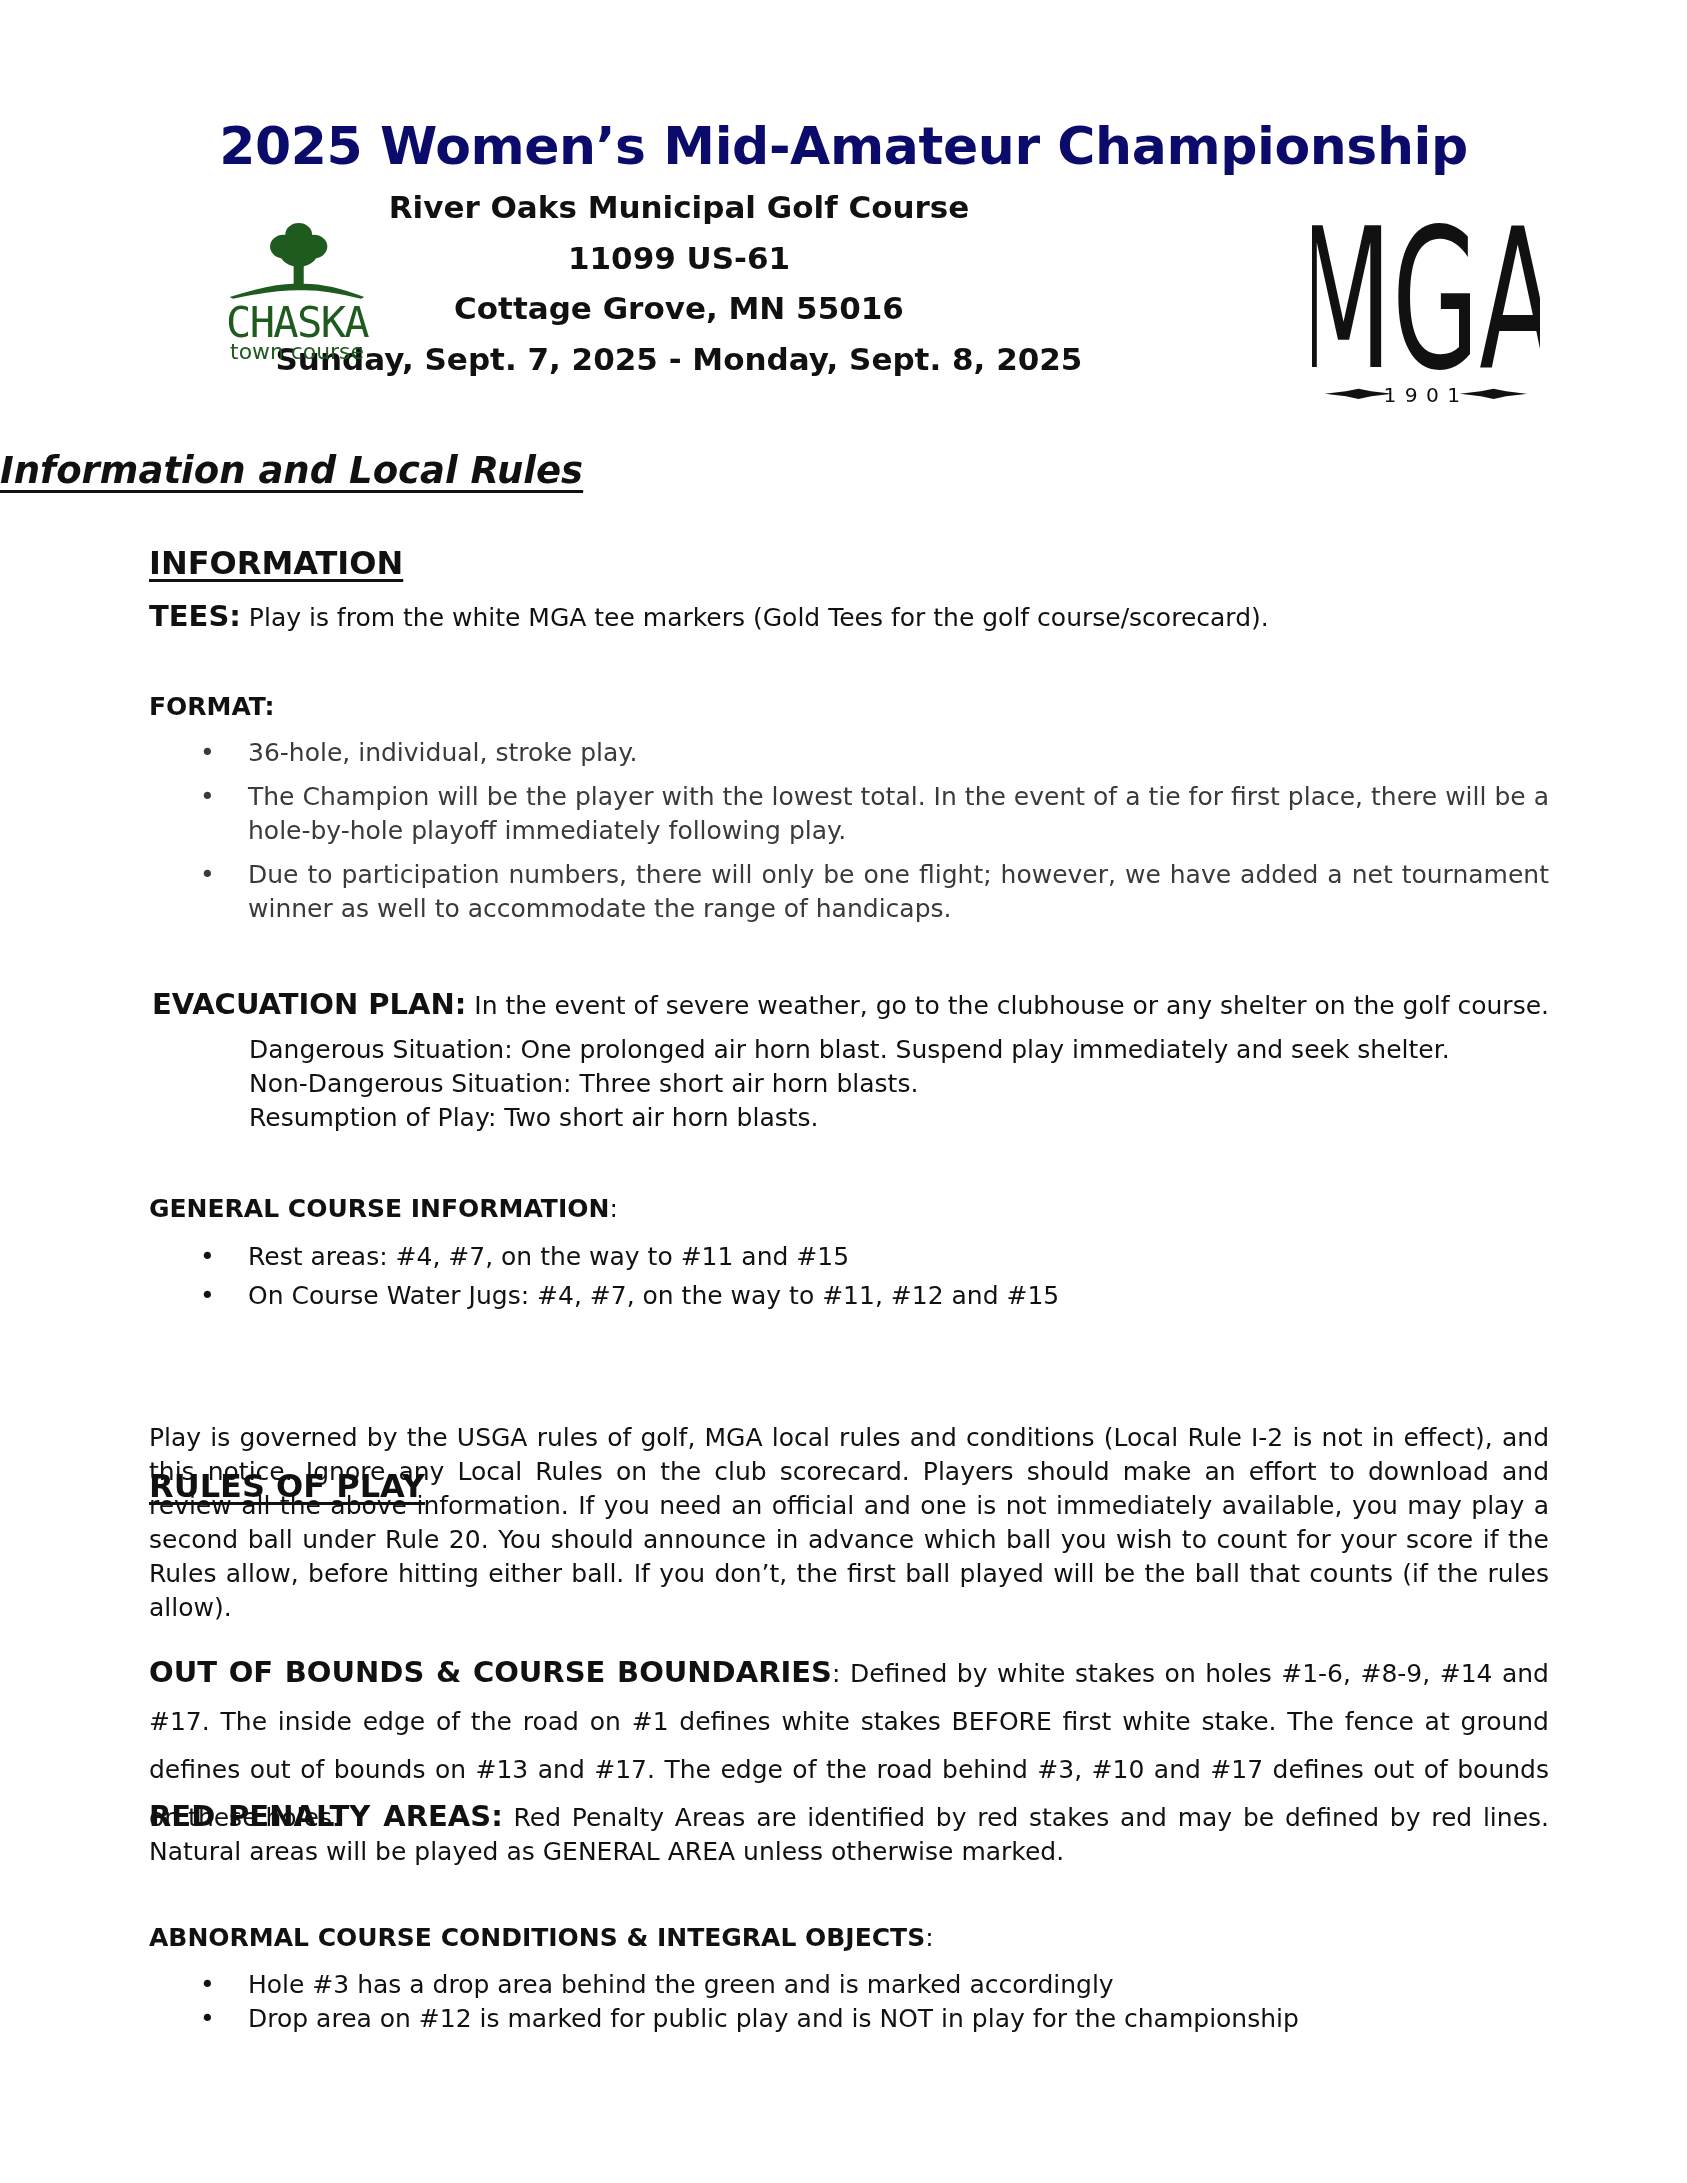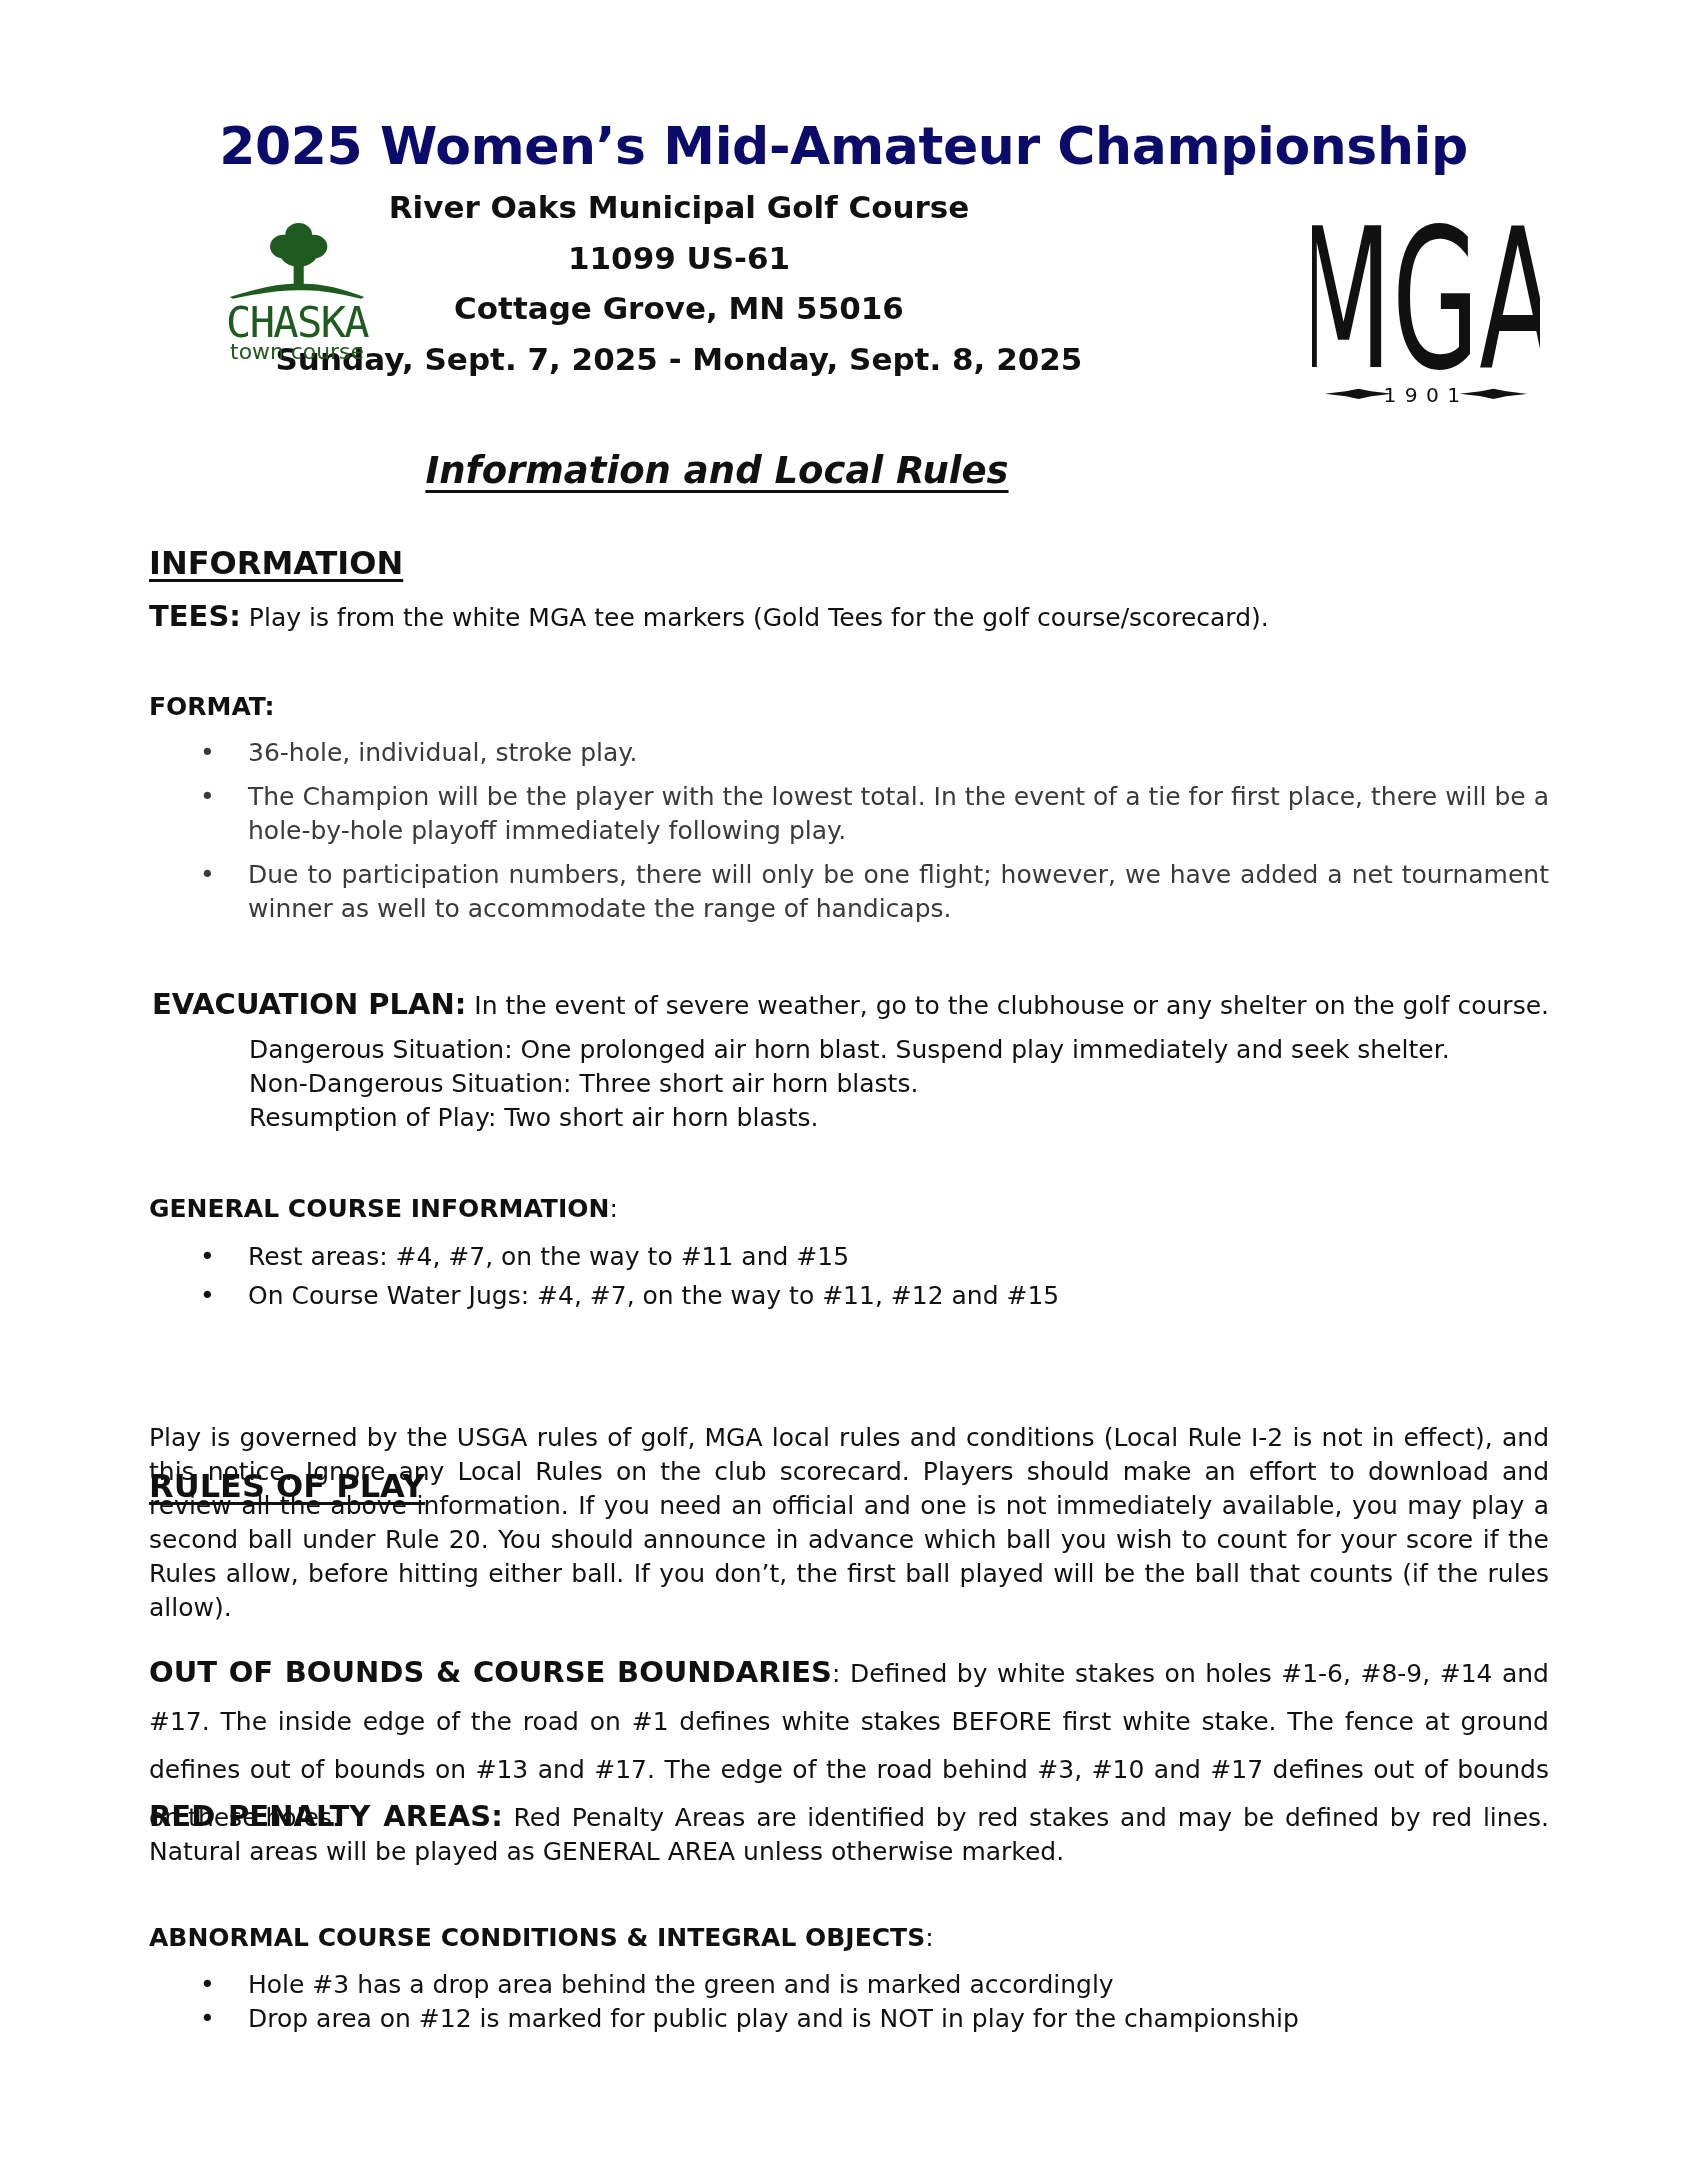--- a/index.html
+++ b/index.html
@@ -6,24 +6,24 @@
   body { width:1687px; height:2183px; position:relative; overflow:hidden;
          font-family:"DejaVu Sans", sans-serif; color:#111; }
   .abs { position:absolute; }
   .title { left:0; width:1687px; top:116px; text-align:center;
            font-family:"DejaVu Sans", sans-serif; font-weight:bold;
            font-size:52px; color:#0b0b6b; letter-spacing:-0.4px; }
   .addr { left:0; width:1358px; text-align:center; font-weight:bold;
           font-size:31px; color:#111; }
   .logo-chaska { left:196px; top:211px; width:202px; height:152px; }
   .logo-mga { left:1312px; top:215px; width:228px; height:194px; }
-  .subtitle { left:0; width:1344px; top:449px; text-align:center;
+  .subtitle { left:0; width:1344px; top:449px; text-align:left;
               font-weight:bold; font-style:italic; font-size:37px;
               text-decoration:underline; text-decoration-thickness:3.4px;
-              text-underline-offset:6.7px;margin-left:45px; }
+              text-underline-offset:6.7px; }
   .h-under { font-weight:bold; font-size:32px; text-decoration:underline;
              text-decoration-thickness:3.4px; text-underline-offset:5px; }
   .h-bold { font-weight:bold; font-size:25px; }
   .para { font-size:25px; line-height:34px; }
   .body { left:149px; width:1400px; }
   .justify { text-align:justify; text-align-last:left; }
   .gray { color:#3a3a3a; }
   ul.blist { list-style:none; margin:0; padding:0; }
   ul.blist li { position:relative; padding-left:99px; }
   ul.blist li .bullet { position:absolute; left:51px; top:0; }

